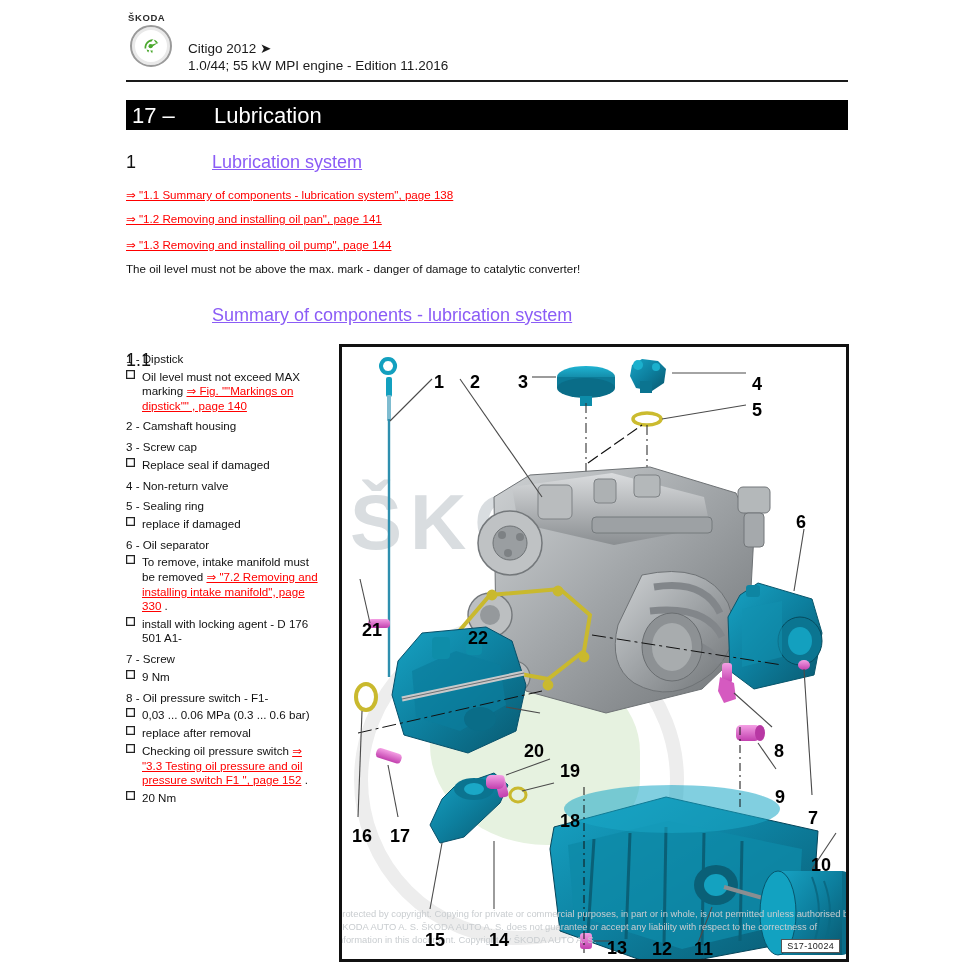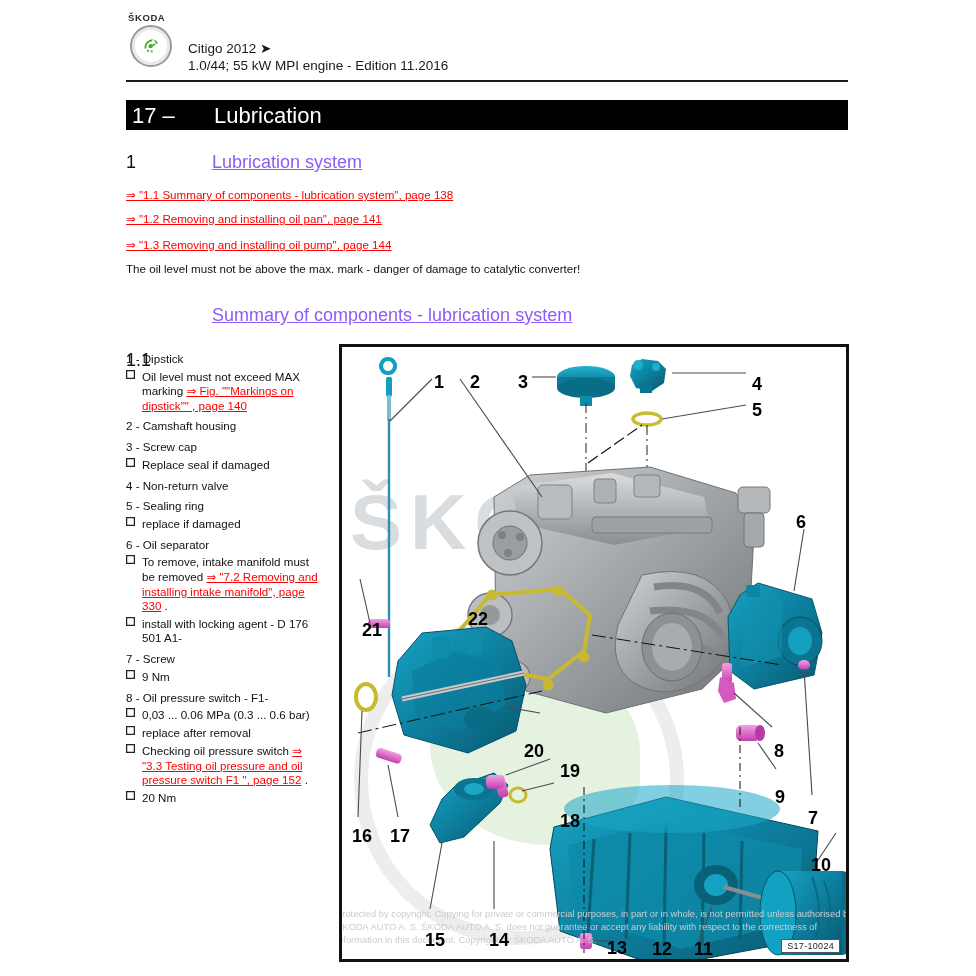--- a/index.html
+++ b/index.html
@@ -451,16 +451,16 @@
       <div class="callout" data-interactable="false" style="left: 652px; top: 939px;">12</div>
       <div class="callout" data-interactable="false" style="left: 607px; top: 938px;">13</div>
       <div class="callout" data-interactable="false" style="left: 489px; top: 930px;">14</div>
       <div class="callout" data-interactable="false" style="left: 425px; top: 930px;">15</div>
       <div class="callout" data-interactable="false" style="left: 352px; top: 826px;">16</div>
       <div class="callout" data-interactable="false" style="left: 390px; top: 826px;">17</div>
       <div class="callout" data-interactable="false" style="left: 560px; top: 785px; margin-top: 26px;">18</div>
       <div class="callout" data-interactable="false" style="left: 560px; top: 761px;">19</div>
       <div class="callout" data-interactable="false" style="left: 524px; top: 741px;">20</div>
       <div class="callout" data-interactable="false" style="left: 362px; top: 620px;">21</div>
-      <div class="callout" data-interactable="false" style="left: 468px; top: 609px; text-align: right;">22</div>
+      <div class="callout" data-interactable="false" style="left: 468px; top: 628px; text-align: right;">22</div>
     </div>
 
 </div>
 
 </body></html>

